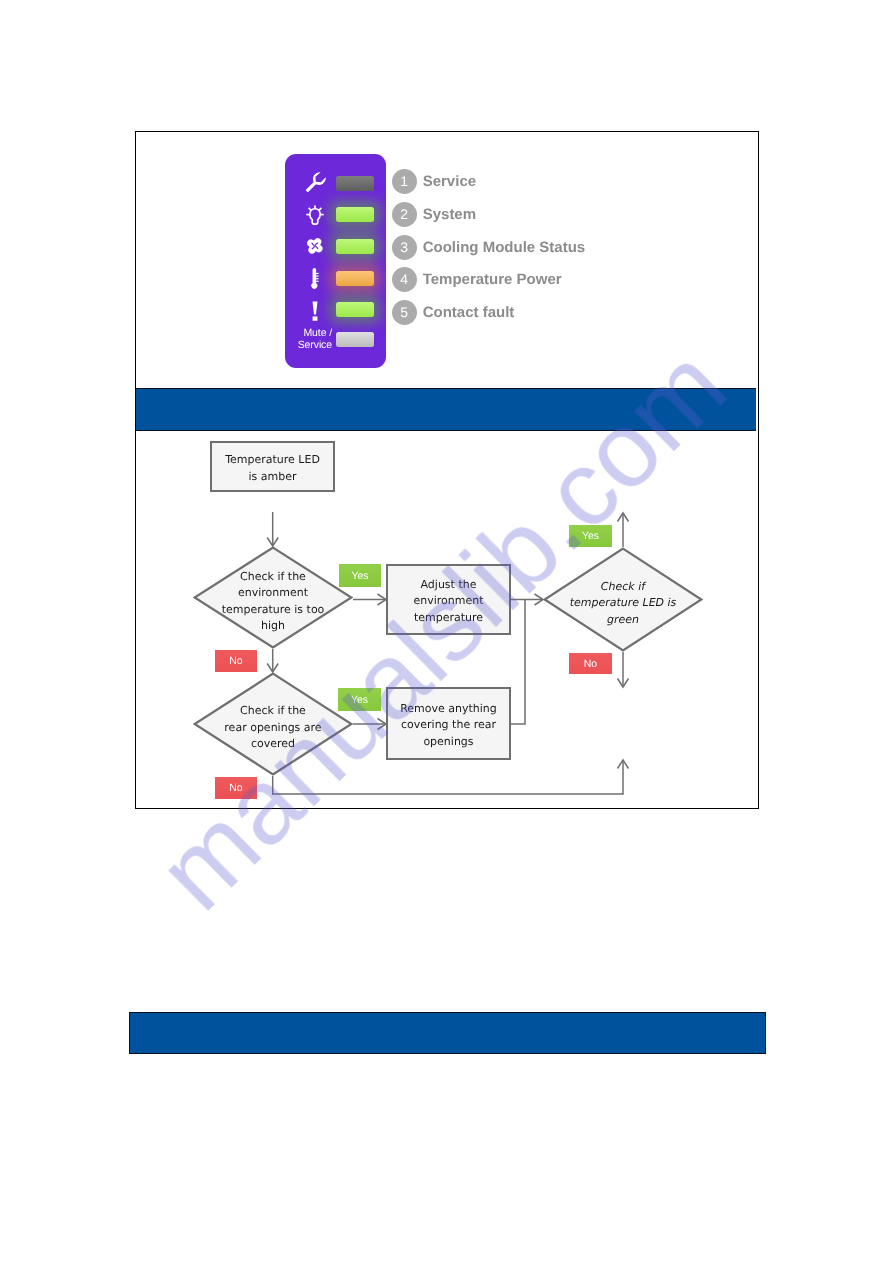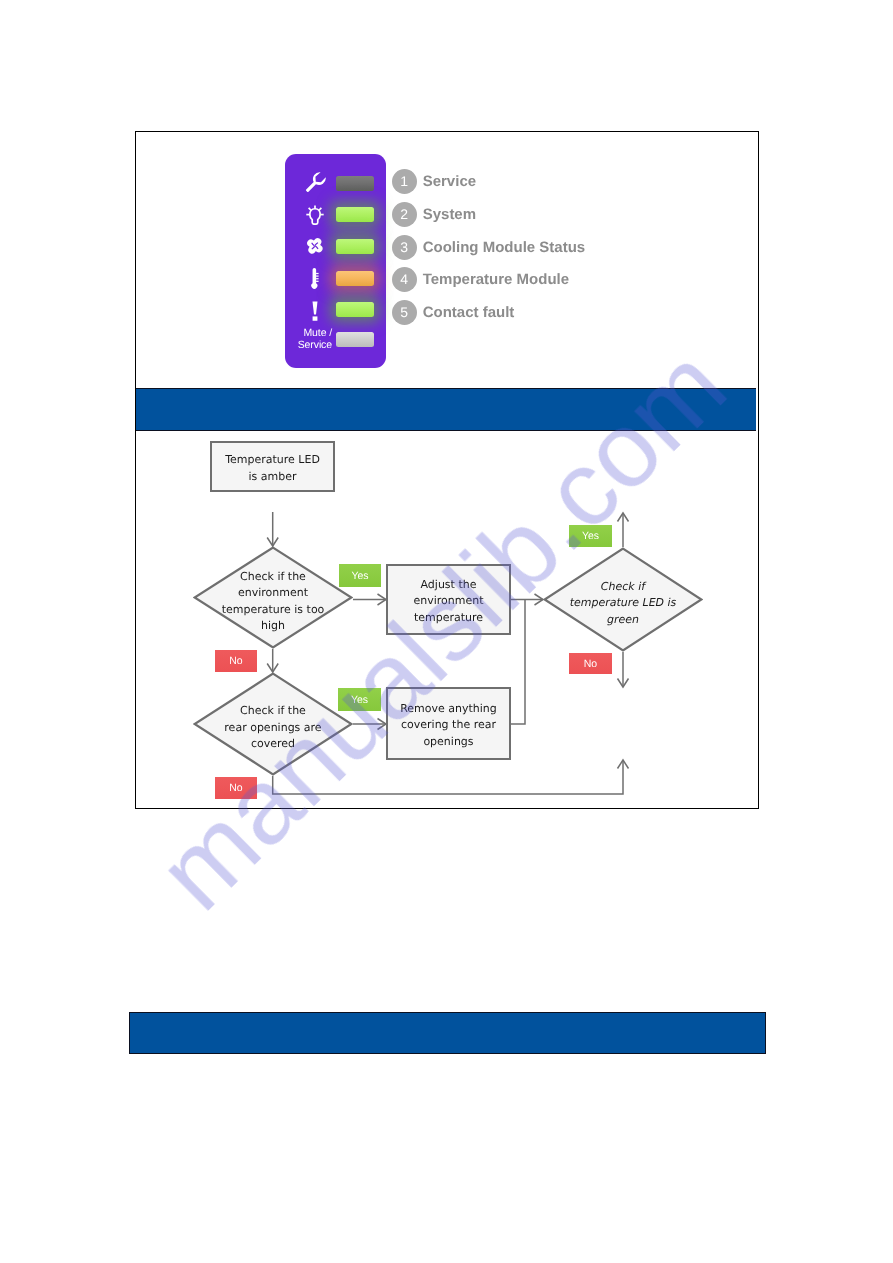--- a/index.html
+++ b/index.html
@@ -173,21 +173,21 @@
     <div class="legend-row" style="top:71px">
       <span class="legend-num">2</span>
       <span class="legend-label">System</span>
     </div>
     <div class="legend-row" style="top:104px">
       <span class="legend-num">3</span>
       <span class="legend-label">Cooling Module Status</span>
     </div>
     <div class="legend-row" style="top:136px">
       <span class="legend-num">4</span>
-      <span class="legend-label">Temperature Module</span>
+      <span class="legend-label">Temperature Power</span>
     </div>
     <div class="legend-row" style="top:169px">
       <span class="legend-num">5</span>
       <span class="legend-label">Contact fault</span>
     </div>
 
     <div id="blue-bar-mid"></div>
 
     <div id="flow">
 

